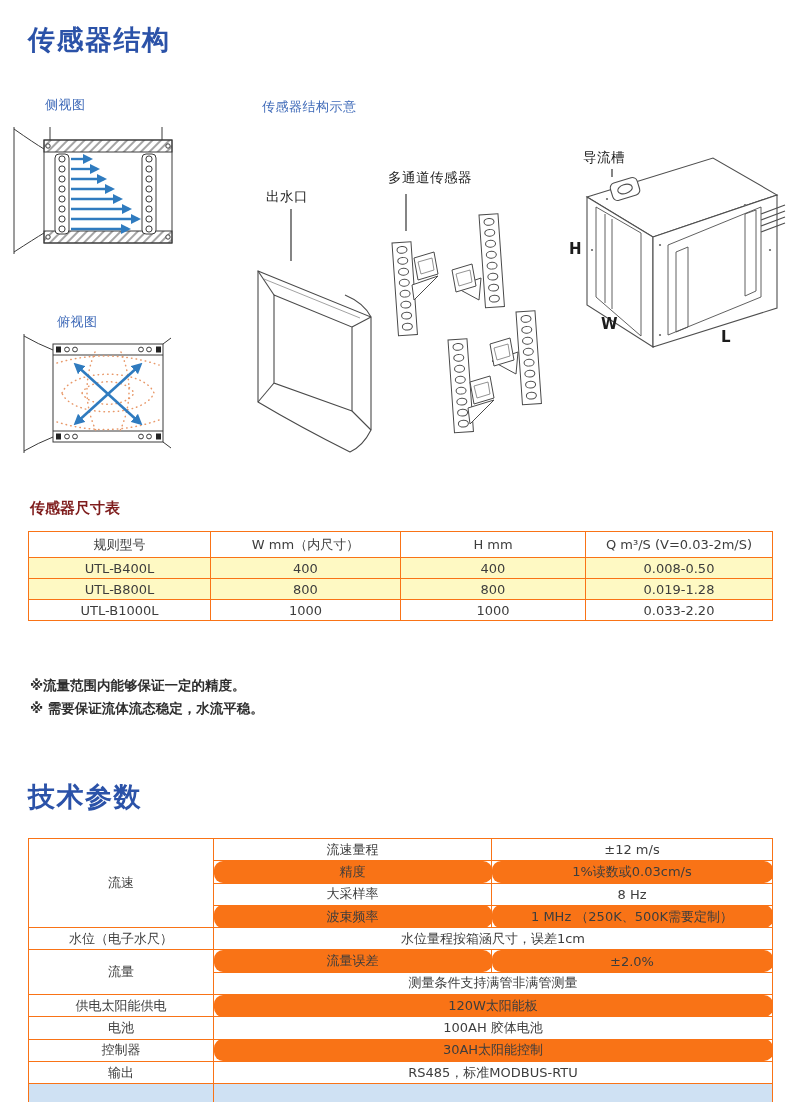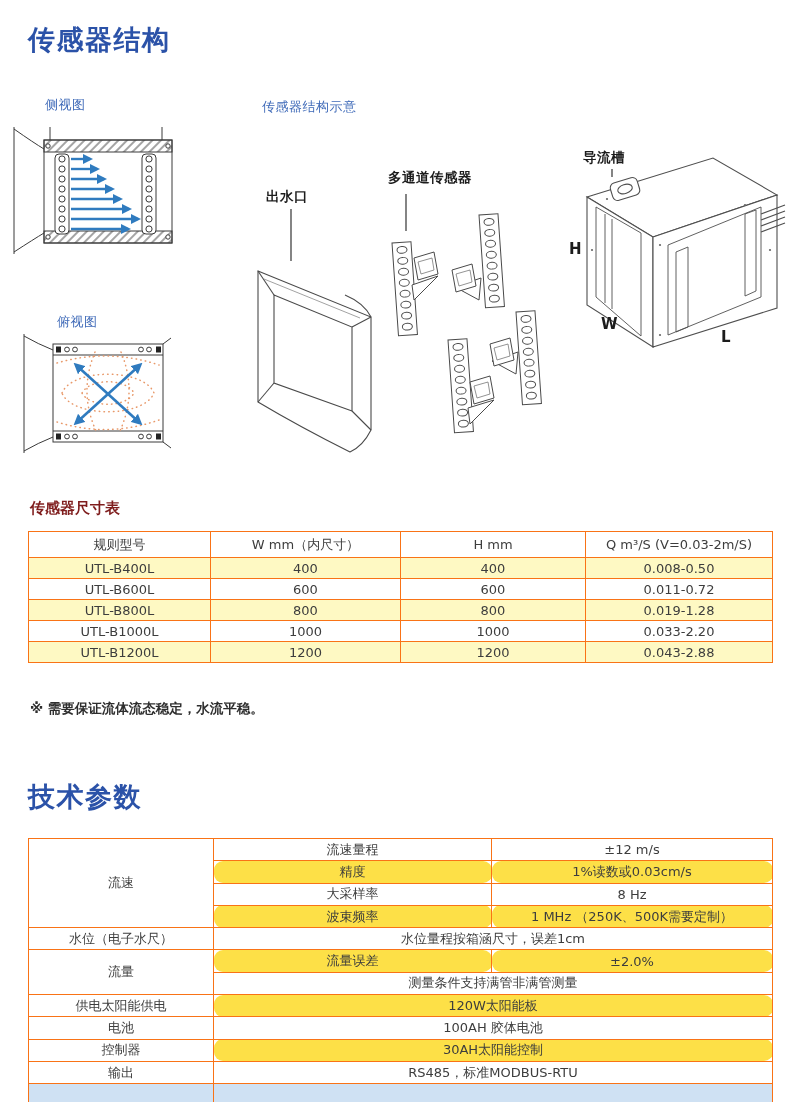--- a/index.html
+++ b/index.html
@@ -1,34 +1,34 @@
 <!DOCTYPE html>
 <html><head>
 <meta charset="utf-8">
 <style>
   html,body{margin:0;padding:0;background:#fff;}
   .page{position:relative;width:800px;height:1102px;background:#fff;overflow:hidden;
         font-family:"DejaVu Sans","Liberation Sans",sans-serif;}
   .sec-title{position:absolute;left:28px;margin:0;font-size:27px;font-weight:700;
              color:#2b52a8;letter-spacing:1.5px;}
   .fig-label{position:absolute;font-size:13px;font-weight:400;color:#3f6ab8;letter-spacing:.5px;}
-  .part-label{position:absolute;font-size:13.5px;font-weight:700;color:#1c1c1c;letter-spacing:.5px;}
+  .part-label{position:absolute;font-size:13.5px;font-weight:400;color:#1c1c1c;letter-spacing:.5px;}
   .dim-label{position:absolute;font-size:15px;font-weight:700;color:#1c1c1c;}
   .table-caption{position:absolute;font-size:15px;font-weight:700;color:#7f1d1d;}
   .note{position:absolute;font-size:13.5px;font-weight:700;color:#2e2e2e;}
   .art{position:absolute;left:0;top:0;}
   table.t{position:absolute;border-collapse:collapse;table-layout:fixed;width:744px;
           font-size:13px;color:#3d3d3d;text-align:center;}
   .t td,.t th{border:1px solid #f97316;padding:0 4px;font-weight:400;vertical-align:middle;
               overflow:hidden;white-space:nowrap;}
   .t1 thead tr{height:26px;}
   .t1 tbody tr{height:21px;}
   .t1 tr.stripe td{background:#fef9c3;}
   .t2 tr{height:22.3px;}
-  .t2 td.blue{background:#fde047;border-radius:9px;}
+  .t2 td.blue{background:#f97316;border-radius:9px;}
   .t2 tr.partial{height:20px;}
   .t2 tr.partial td{background:#cfe1f3;border-bottom:none;}
 </style>
 </head>
 <body>
 
 <div class="page">
 
   <h1 class="sec-title" style="top:22px">传感器结构</h1>
 
@@ -272,47 +272,36 @@
         <th>Q m³/S (V=0.03-2m/S)</th>
       </tr>
     </thead>
     <tbody>
       <tr class="stripe">
         <td>UTL-B400L</td>
         <td>400</td>
         <td>400</td>
         <td>0.008-0.50</td>
       </tr>
-      <tr>
-        <td>UTL-B600L</td>
-        <td>600</td>
-        <td>600</td>
-        <td>0.011-0.72</td>
-      </tr>
       <tr class="stripe">
         <td>UTL-B800L</td>
         <td>800</td>
         <td>800</td>
         <td>0.019-1.28</td>
       </tr>
       <tr>
         <td>UTL-B1000L</td>
         <td>1000</td>
         <td>1000</td>
         <td>0.033-2.20</td>
       </tr>
-      <tr class="stripe">
-        <td>UTL-B1200L</td>
-        <td>1200</td>
-        <td>1200</td>
-        <td>0.043-2.88</td>
-      </tr>
     </tbody>
   </table>
 
+  <div class="note" style="left:30px;top:677px">※流量范围内能够保证一定的精度。</div>
   <div class="note" style="left:30px;top:700px">※ 需要保证流体流态稳定，水流平稳。</div>
 
   <h1 class="sec-title" style="top:779px">技术参数</h1>
 
   <table class="t t2" style="left:28px;top:838px">
     <colgroup>
         <col style="width:185px">
         <col style="width:278px">
         <col style="width:281px">
       </colgroup>

